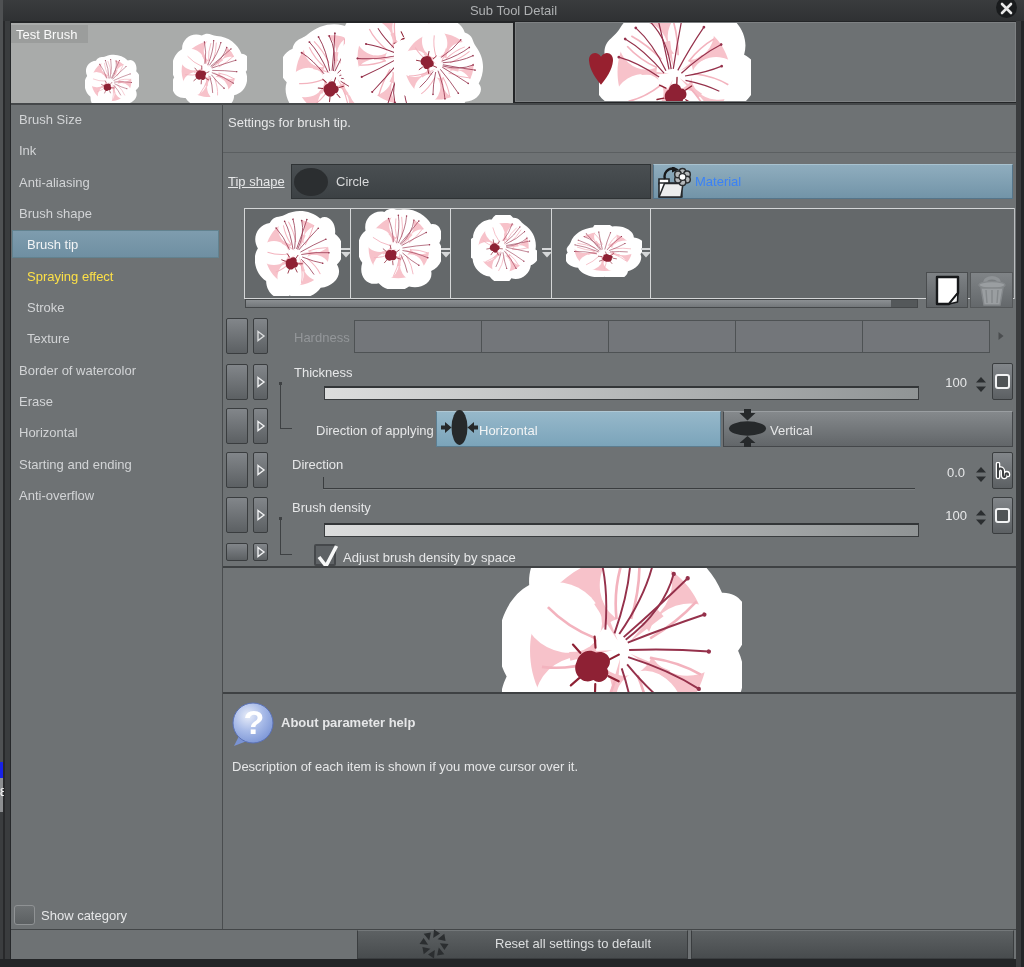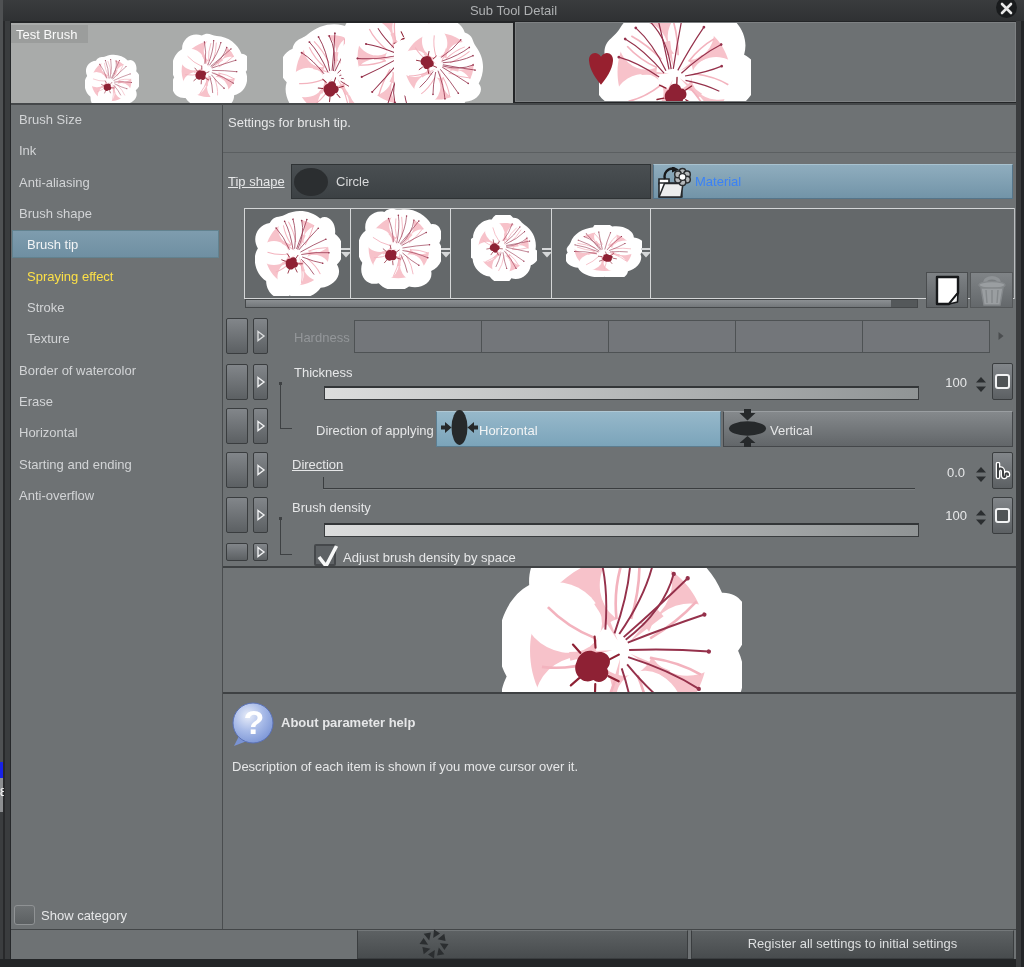--- a/index.html
+++ b/index.html
@@ -218,21 +218,21 @@
           <path d="M16,0 L23,0 L23,4 L27.5,4 L19.5,11.5 L11.5,4 L16,4 Z" fill="#26292b"></path>
           <path d="M19.5,27 L27.5,34 L23,34 L23,38 L16,38 L16,34 L11.5,34 Z" fill="#26292b"></path>
         </svg>
       <div class="abs lbl" style="left:547px;top:319px;">Vertical</div>
 
       <div class="abs btn3d" style="left:3px;top:348px;width:22px;height:36px;"></div>
       <div class="abs btn3d" style="left:30px;top:348px;width:15px;height:36px;"></div>
       <svg class="abs" style="left:33px;top:360px;" width="10" height="12" viewBox="0 0 10 12">
           <path d="M2,1.5 L8,6 L2,10.5 Z" fill="none" stroke="#f0f1f2" stroke-width="1.4"></path>
         </svg>
-      <div class="abs lbl" style="left:69px;top:353px;text-decoration:underline;">Direction</div>
+      <div class="abs lbl" style="left:69px;top:353px;">Direction</div>
       <div class="abs" style="left:100px;top:373px;width:1px;height:11px;background:#3a3d3f;"></div>
       <div class="abs" style="left:100px;top:384px;width:592px;height:1px;background:#3a3d3f;"></div>
       <div class="abs" style="left:100px;top:385px;width:592px;height:1px;background:#7b7f81;"></div>
       <div class="abs lbl" style="left:720px;top:361px;width:22px;text-align:right;">0.0</div>
       <svg class="abs" style="left:753px;top:363px;" width="10" height="15" viewBox="0 0 10 15">
           <path d="M5,0 L10,5.5 L0,5.5 Z" fill="#2b2e30"></path>
           <path d="M5,15 L10,9.5 L0,9.5 Z" fill="#2b2e30"></path>
         </svg>
       <div class="abs btn3d" style="left:769px;top:348px;width:21px;height:37px;"></div>
       <svg class="abs" style="left:771px;top:358px;" width="18" height="18" viewBox="0 0 18 18">
@@ -291,22 +291,22 @@
       <circle cx="22" cy="21" r="20" fill="url(#hg)" stroke="#5a71b5" stroke-width="1"></circle>
       <text x="23" y="32" font-size="34" font-weight="bold" fill="#ffffff" text-anchor="middle" font-family="Liberation Sans,sans-serif">?</text>
     </svg>
     <div class="abs lbl" style="left:58px;top:611px;font-weight:bold;">About parameter help</div>
     <div class="abs lbl" style="left:9px;top:655px;">Description of each item is shown if you move cursor over it.</div>
   </div>
 
   <div class="abs" style="left:11px;top:929px;width:1005px;height:1px;background:#434648;"></div>
   <div class="abs" id="bottombar" style="left:11px;top:930px;width:1005px;height:29px;background:#6e7274;">
     <div class="abs" style="left:346px;top:0;width:331px;height:29px;background:linear-gradient(#5d6163,#484c4e);border:1px solid #3a3d3f;box-sizing:border-box;border-top-color:#74787a;"></div>
+    <div class="abs" style="left:484px;top:0;height:29px;color:#dddfe0;font-size:13px;line-height:28px;">Reset all settings to default</div>
     <div class="abs" style="left:680px;top:0;width:323px;height:29px;background:linear-gradient(#5d6163,#484c4e);border:1px solid #3a3d3f;box-sizing:border-box;border-top-color:#74787a;"></div>
-    <div class="abs" style="left:680px;top:0;width:323px;height:29px;color:#dddfe0;font-size:13px;text-align:center;line-height:28px;">Register all settings to initial settings</div>
     <svg class="abs" style="left:408px;top:-1px;" width="30" height="30" viewBox="0 0 30 30">
       <g fill="#2b2e30">
         <path d="M15.0,0.5 L21.0,4.6 L14.2,9.1 Z"></path>
         <path d="M25.3,4.7 L26.6,11.9 L18.6,10.2 Z"></path>
         <path d="M29.5,15.0 L25.4,21.0 L20.9,14.2 Z"></path>
         <path d="M25.3,25.3 L18.1,26.6 L19.8,18.6 Z"></path>
         <path d="M15.0,29.5 L9.0,25.4 L15.8,20.9 Z"></path>
         <path d="M4.7,25.3 L3.4,18.1 L11.4,19.8 Z"></path>
         <path d="M0.5,15.0 L4.6,9.0 L9.1,15.8 Z"></path>
         <path d="M4.7,4.7 L11.9,3.4 L10.2,11.4 Z"></path>

